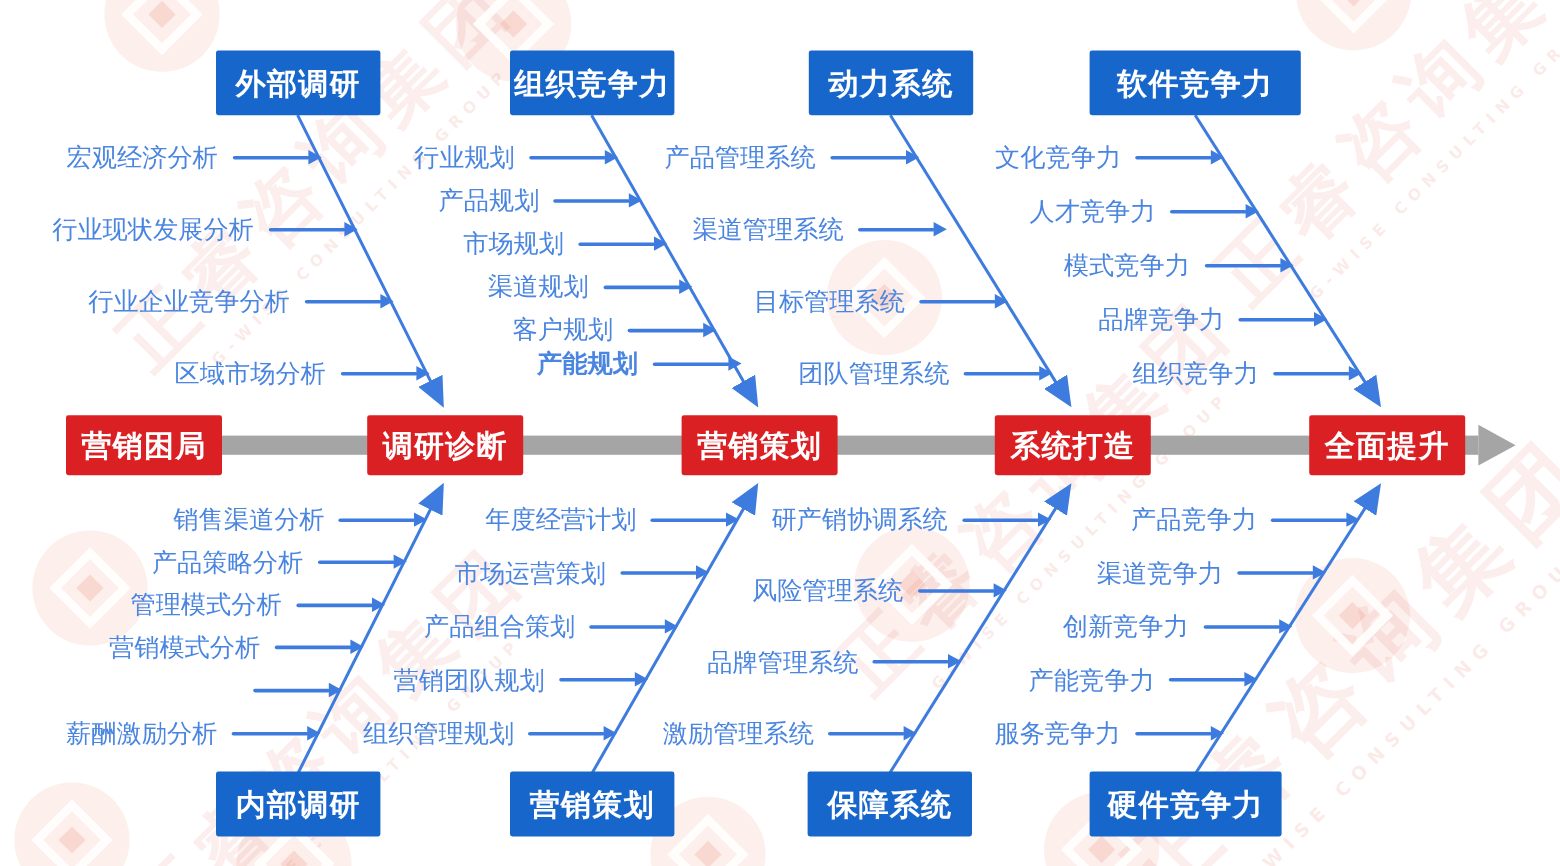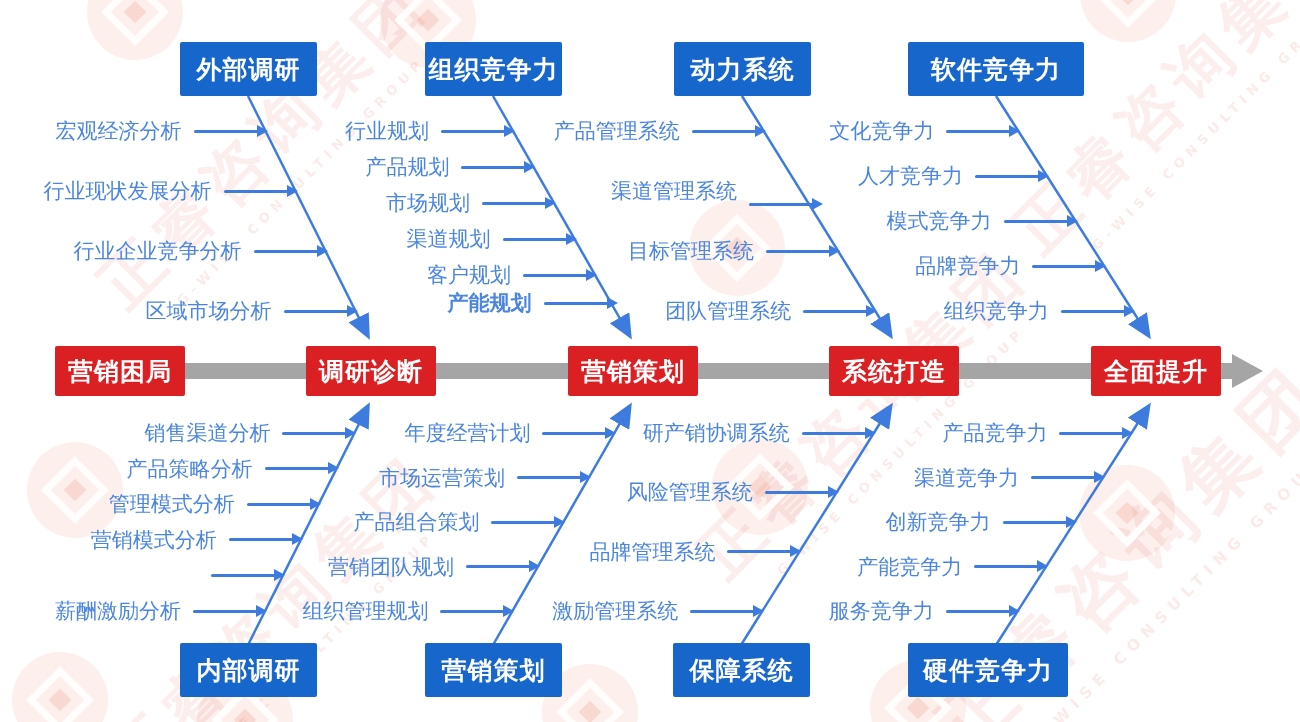--- a/index.html
+++ b/index.html
@@ -171,21 +171,21 @@
         <span class="harrow"></span>
       </div>
       <div class="item-row" style="left: 177.603px; top: 288px; font-weight: bold;">
         <span class="item-label">产能规划</span>
         <span class="harrow"></span>
       </div>
       <div class="item-row" style="left: 325.694px; top: 116px;">
         <span class="item-label">产品管理系统</span>
         <span class="harrow"></span>
       </div>
-      <div class="item-row" style="left: 383px; top: 176px; align-items: flex-end;">
+      <div class="item-row" style="left: 349px; top: 176px;">
         <span class="item-label">渠道管理系统</span>
         <span class="harrow"></span>
       </div>
       <div class="item-row" style="left: 400.074px; top: 236px;">
         <span class="item-label">目标管理系统</span>
         <span class="harrow"></span>
       </div>
       <div class="item-row" style="left: 437.264px; top: 296px;">
         <span class="item-label">团队管理系统</span>
         <span class="harrow"></span>

